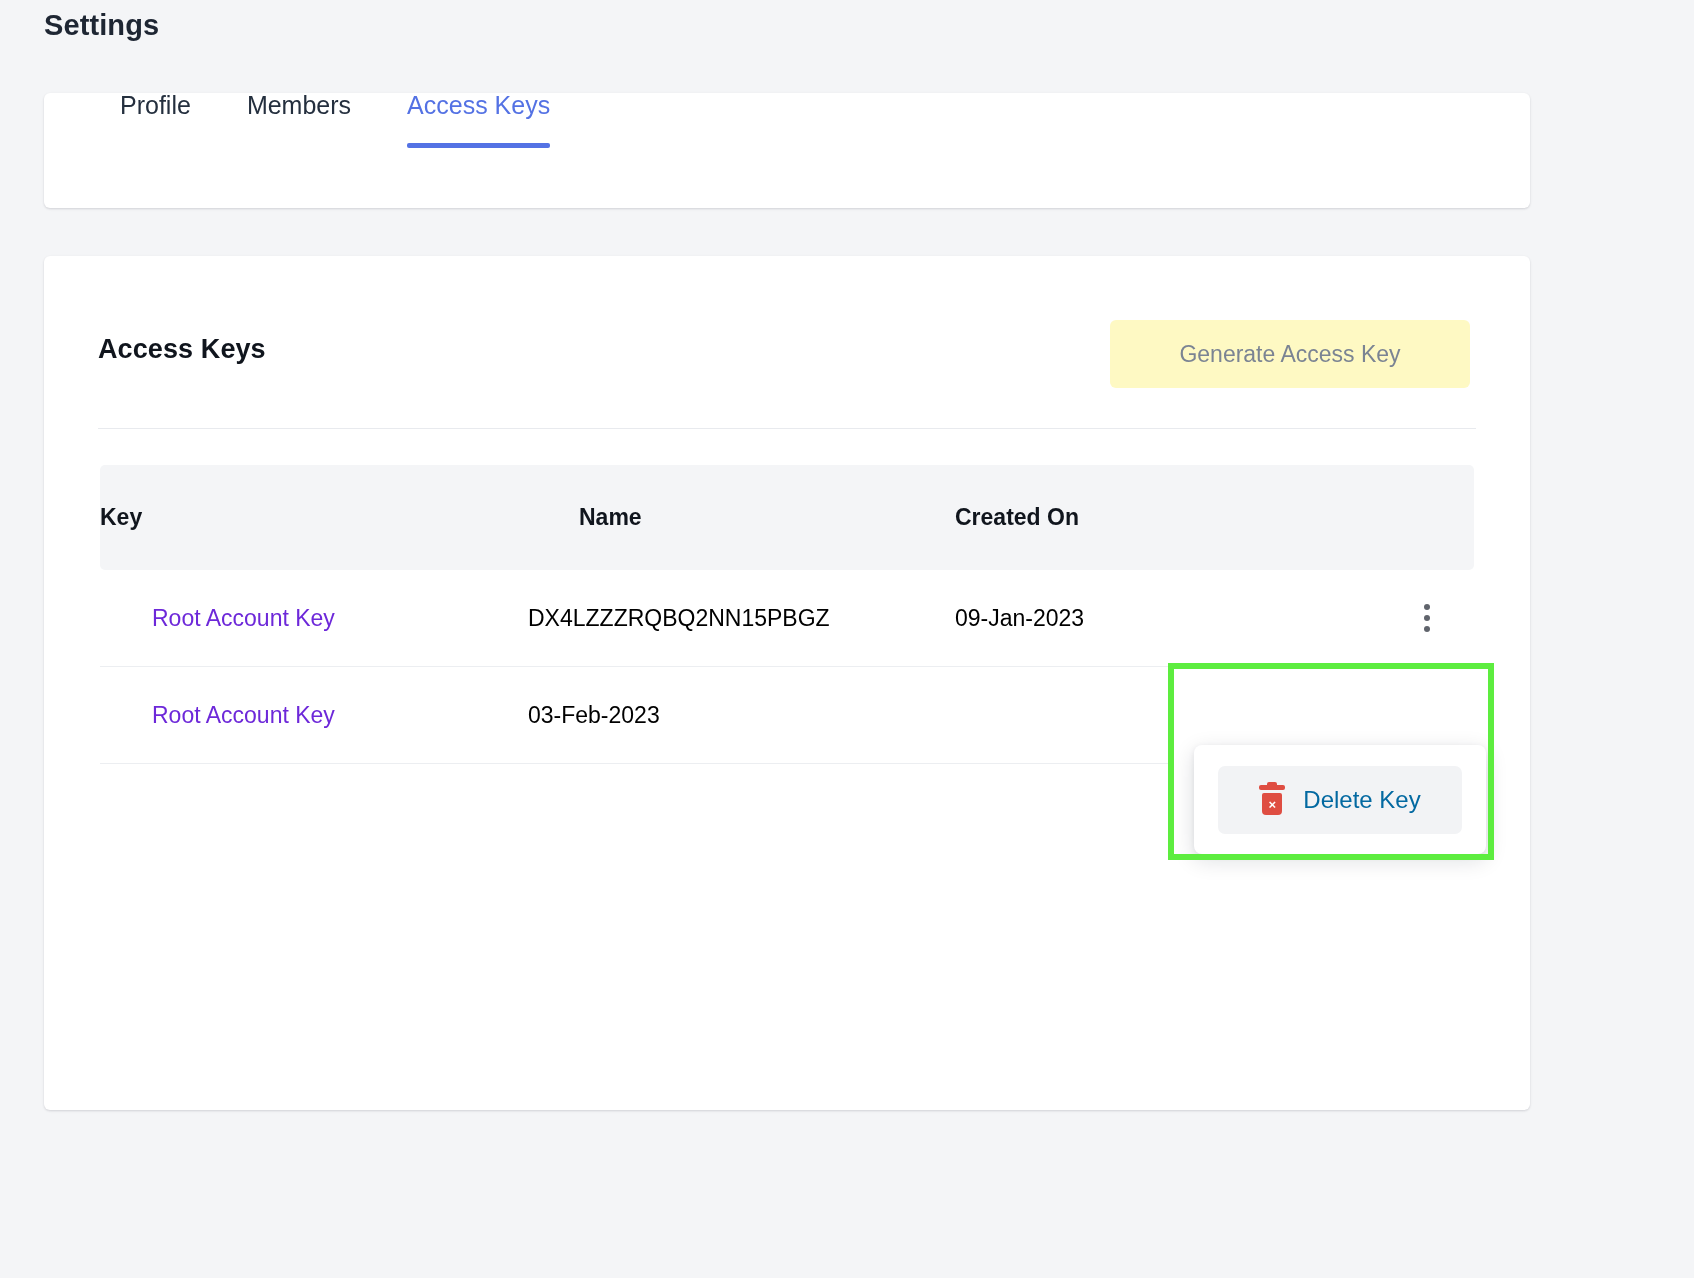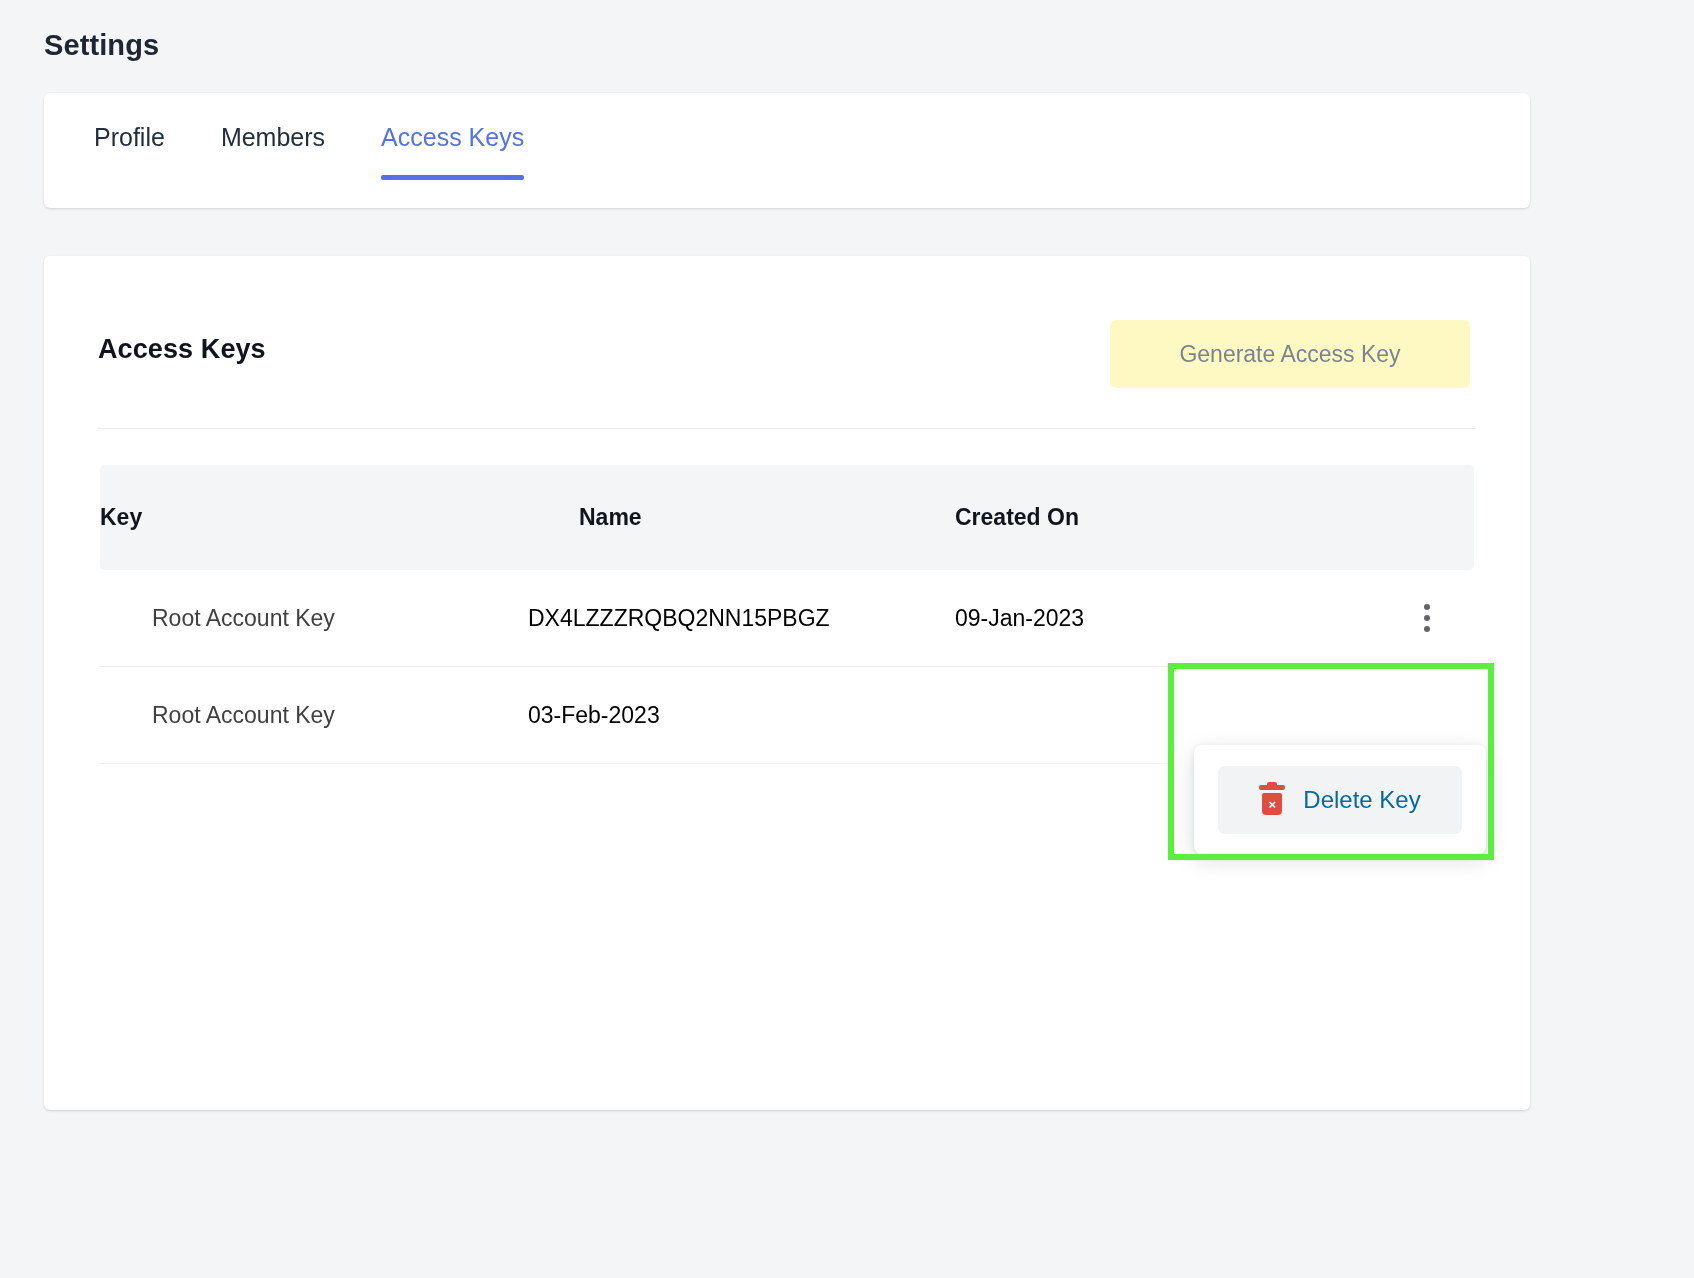--- a/index.html
+++ b/index.html
@@ -13,21 +13,21 @@
     font-family: "Liberation Sans", sans-serif;
     -webkit-font-smoothing: antialiased;
     overflow: hidden;
     position: relative;
   }
 
   
   .page-title {
     position: absolute;
     left: 44px;
-    top: 29px;
+    top: 9px;
     font-size: 29px;
     font-weight: 700;
     color: #1e2633;
     letter-spacing: 0.1px;
   }
 
   
   .tabs-card {
     position: absolute;
     left: 44px;
@@ -37,22 +37,22 @@
     background: #ffffff;
     border-radius: 6px;
     box-shadow: 0 1px 3px rgba(16,24,40,0.10), 0 1px 2px rgba(16,24,40,0.06);
   }
   .tabs-row {
     position: absolute;
     left: 0;
     bottom: 0;
     height: 115px;
     display: flex;
-    align-items: center;
-    padding-left: 50px;
+    align-items: flex-start;
+    padding-left: 76px;
     box-sizing: border-box;
   }
   .tab {
     position: relative;
     font-size: 25px;
     color: #242f3e;
     padding: 0 0 26px 0;
     margin-right: 56px;
     cursor: pointer;
     white-space: nowrap;
@@ -150,21 +150,21 @@
     align-items: center;
     height: 96px;
     border-bottom: 1px solid #eceef1;
     position: relative;
   }
   .td {
     font-size: 23px;
     color: #000000;
   }
   .td.link {
-    color: #404040;
+    color: #6d28d9;
     cursor: pointer;
   }
 
   .kebab {
     display: inline-flex;
     flex-direction: column;
     align-items: center;
     justify-content: center;
     gap: 5px;
     width: 34px;

